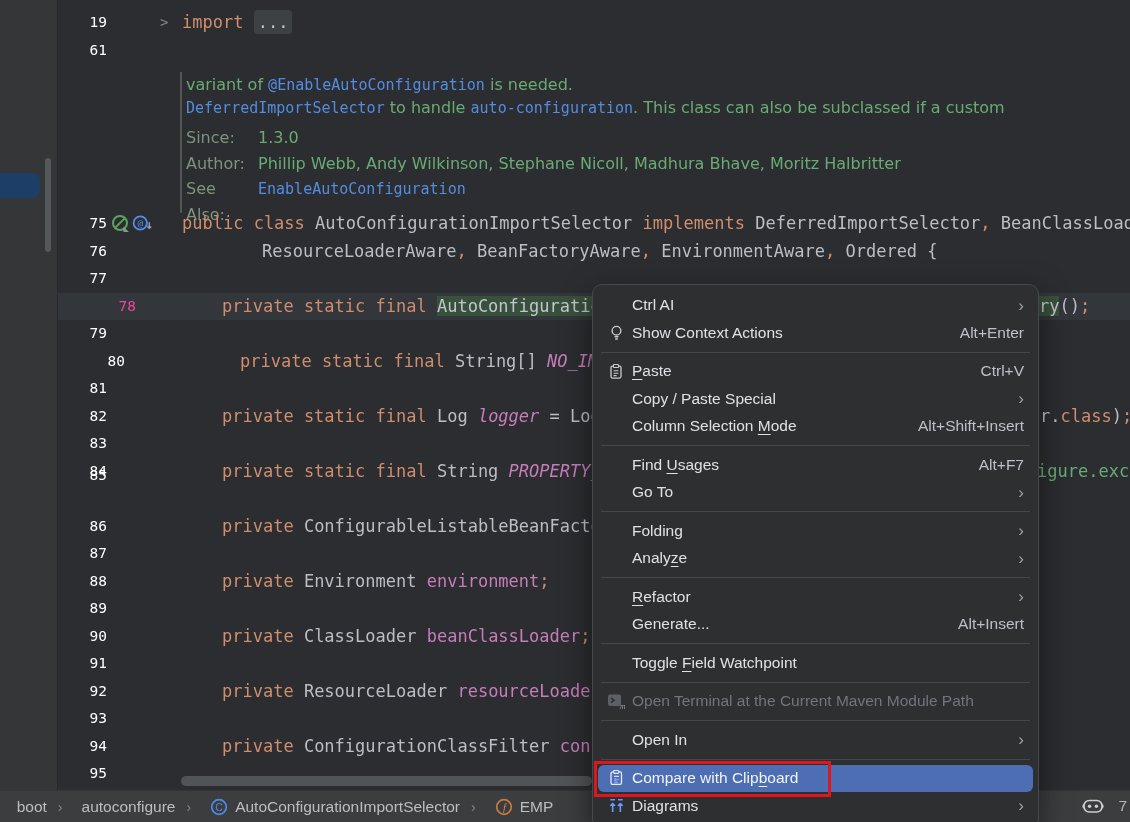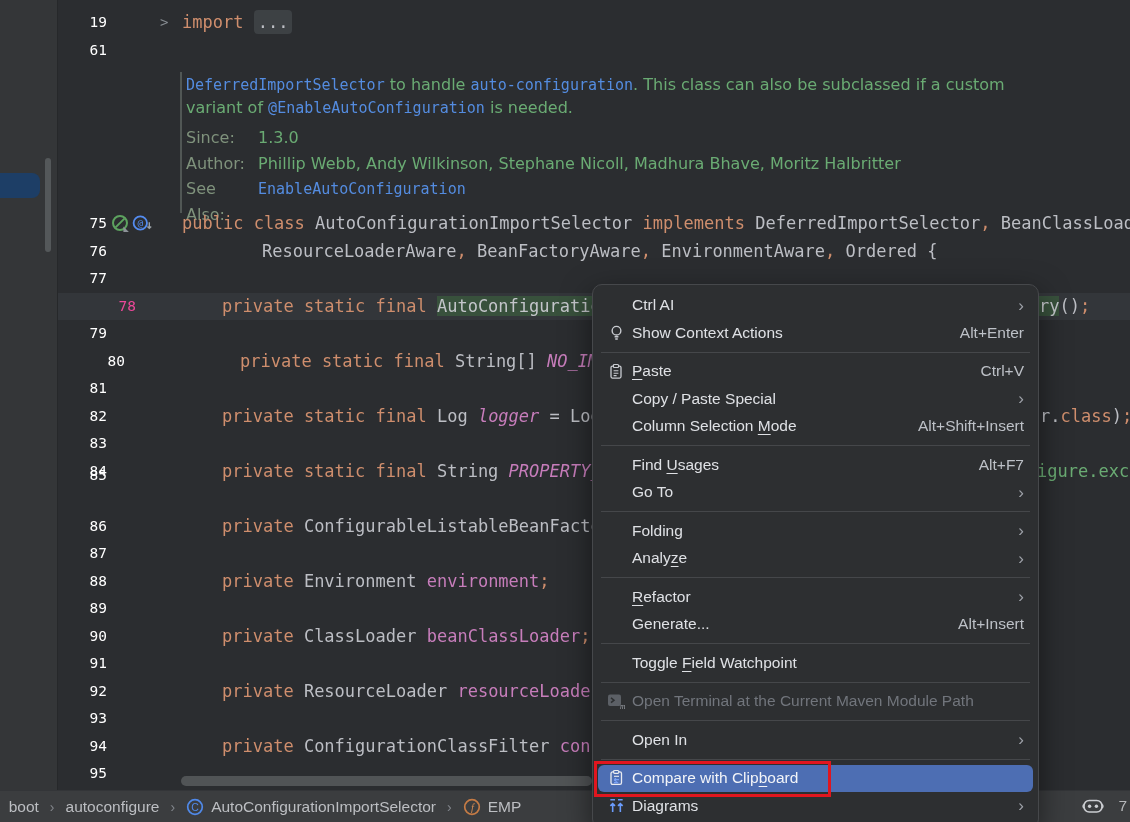--- a/index.html
+++ b/index.html
@@ -60,37 +60,37 @@
 
   
   #red-annotation{position:absolute;left:594px;top:760.5px;width:237px;height:36px;
     border:3.5px solid #e0161f;z-index:11;box-sizing:border-box;}
 
   
   #breadcrumb-bar{position:absolute;left:0;top:790px;width:1130px;height:32px;background:#3b3d3f;
     border-top:1px solid #333538;z-index:5;display:flex;align-items:center;
     font-size:15.5px;color:#bcbec2;box-sizing:border-box;}
   .crumbs{display:flex;align-items:center;gap:11px;margin-left:-5px;}
-  .crumb{display:flex;align-items:center;gap:7px;white-space:nowrap;}
+  .crumb{display:flex;align-items:center;gap:7px;white-space:nowrap;margin-left:8px;}
   .csep{color:#82868c;font-size:14px;}
   .cicon{width:18px;height:18px;display:flex;flex:none;}
   #status-right{position:absolute;right:0;top:790px;height:32px;display:flex;align-items:center;
     gap:13px;padding-right:3px;z-index:6;color:#b5b7ba;font-size:15.5px;}
   #copilot-wrap{width:24px;height:20px;display:flex;align-items:center;}
 </style>
 </head>
 <body>
 
 <div id="stage">
 
   <div id="editor">
     <div class="docborder"></div>
     <div class="docblock">
+        <div class="docline"><span class="doc-txt">variant of </span><span class="doc-ref">@EnableAutoConfiguration</span><span class="doc-txt"> is needed.</span></div>
         <div class="docline"><span class="doc-ref">DeferredImportSelector</span><span class="doc-txt"> to handle </span><span class="doc-ref">auto-configuration</span><span class="doc-txt">. This class can also be subclassed if a custom</span></div>
-        <div class="docline"><span class="doc-txt">variant of </span><span class="doc-ref">@EnableAutoConfiguration</span><span class="doc-txt"> is needed.</span></div>
         <div class="docmeta first">
           <span class="dlabel">Since:</span>
           <span class="dval"><span class="doc-txt">1.3.0</span></span>
         </div>
         <div class="docmeta">
           <span class="dlabel">Author:</span>
           <span class="dval"><span class="doc-txt">Phillip Webb, Andy Wilkinson, Stephane Nicoll, Madhura Bhave, Moritz Halbritter</span></span>
         </div>
         <div class="docmeta">
           <span class="dlabel">See Also:</span>

